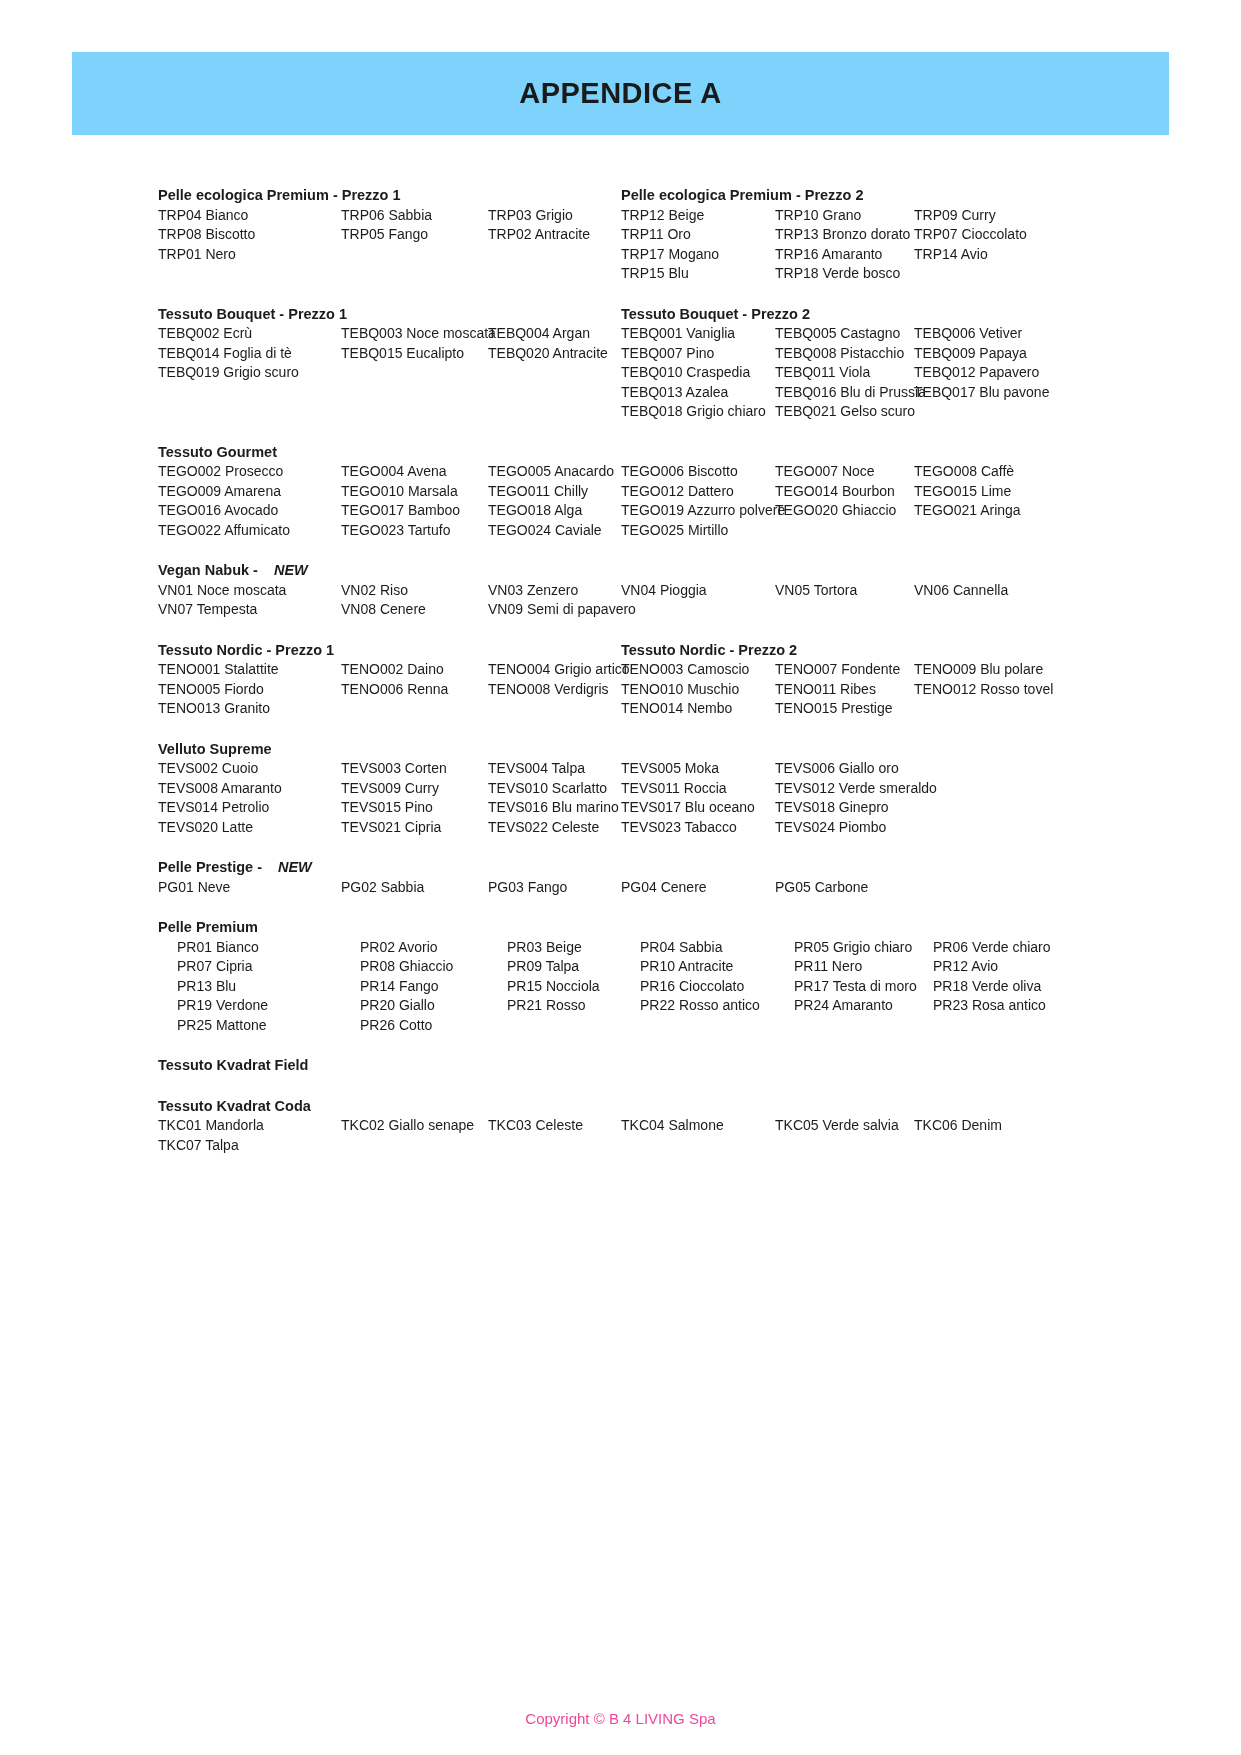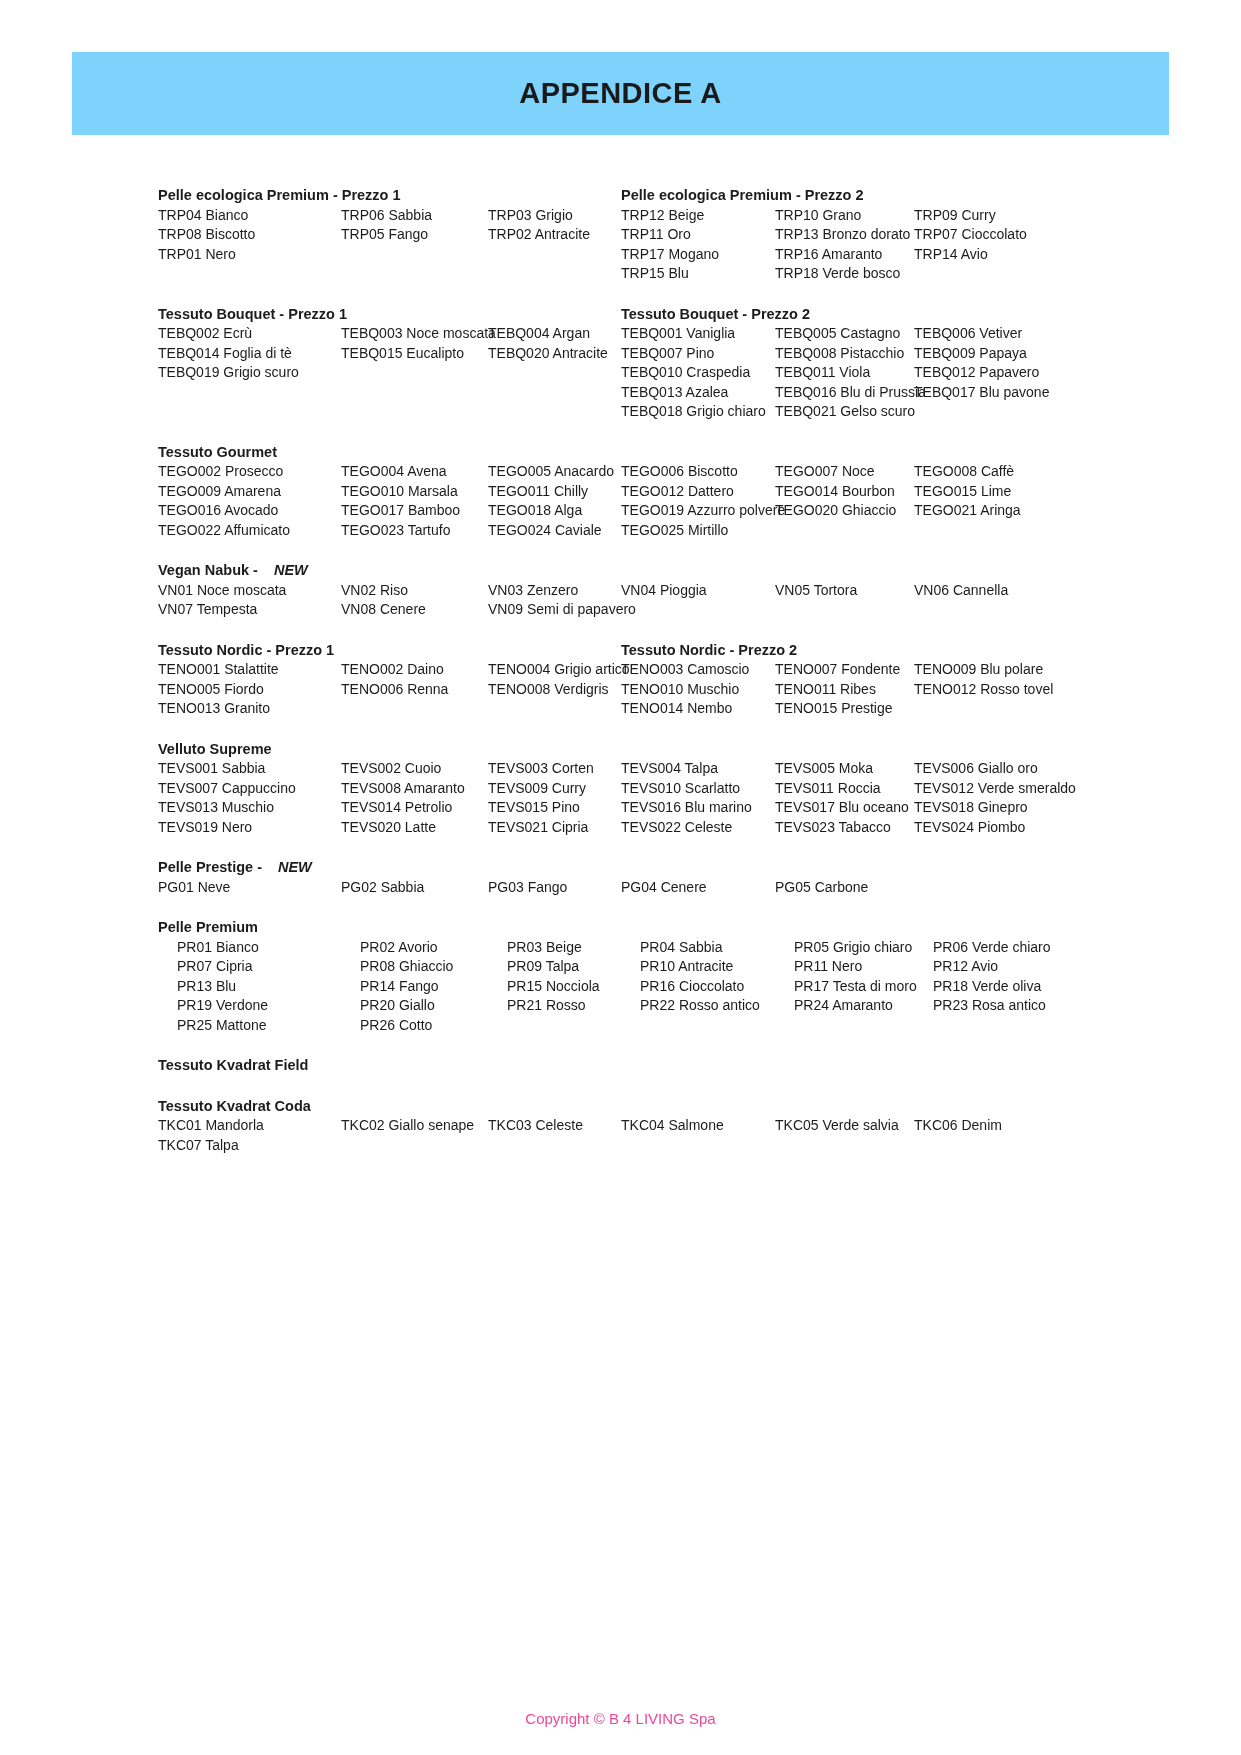--- a/index.html
+++ b/index.html
@@ -272,26 +272,20 @@
             <div class="item">TENO012 Rosso tovel</div>
           </div>
         </div>
       </section>
     </div>
     <div class="section-row">
       <section class="section">
         <h2 class="section-title"><span>Velluto Supreme</span></h2>
         <div class="cols" style="grid-template-columns: 183px 147px 133px 154px 139px 169px;">
           <div class="col">
-            <div class="item">TEVS001 Sabbia</div>
-            <div class="item">TEVS007 Cappuccino</div>
-            <div class="item">TEVS013 Muschio</div>
-            <div class="item">TEVS019 Nero</div>
-          </div>
-          <div class="col">
             <div class="item">TEVS002 Cuoio</div>
             <div class="item">TEVS008 Amaranto</div>
             <div class="item">TEVS014 Petrolio</div>
             <div class="item">TEVS020 Latte</div>
           </div>
           <div class="col">
             <div class="item">TEVS003 Corten</div>
             <div class="item">TEVS009 Curry</div>
             <div class="item">TEVS015 Pino</div>
             <div class="item">TEVS021 Cipria</div>

